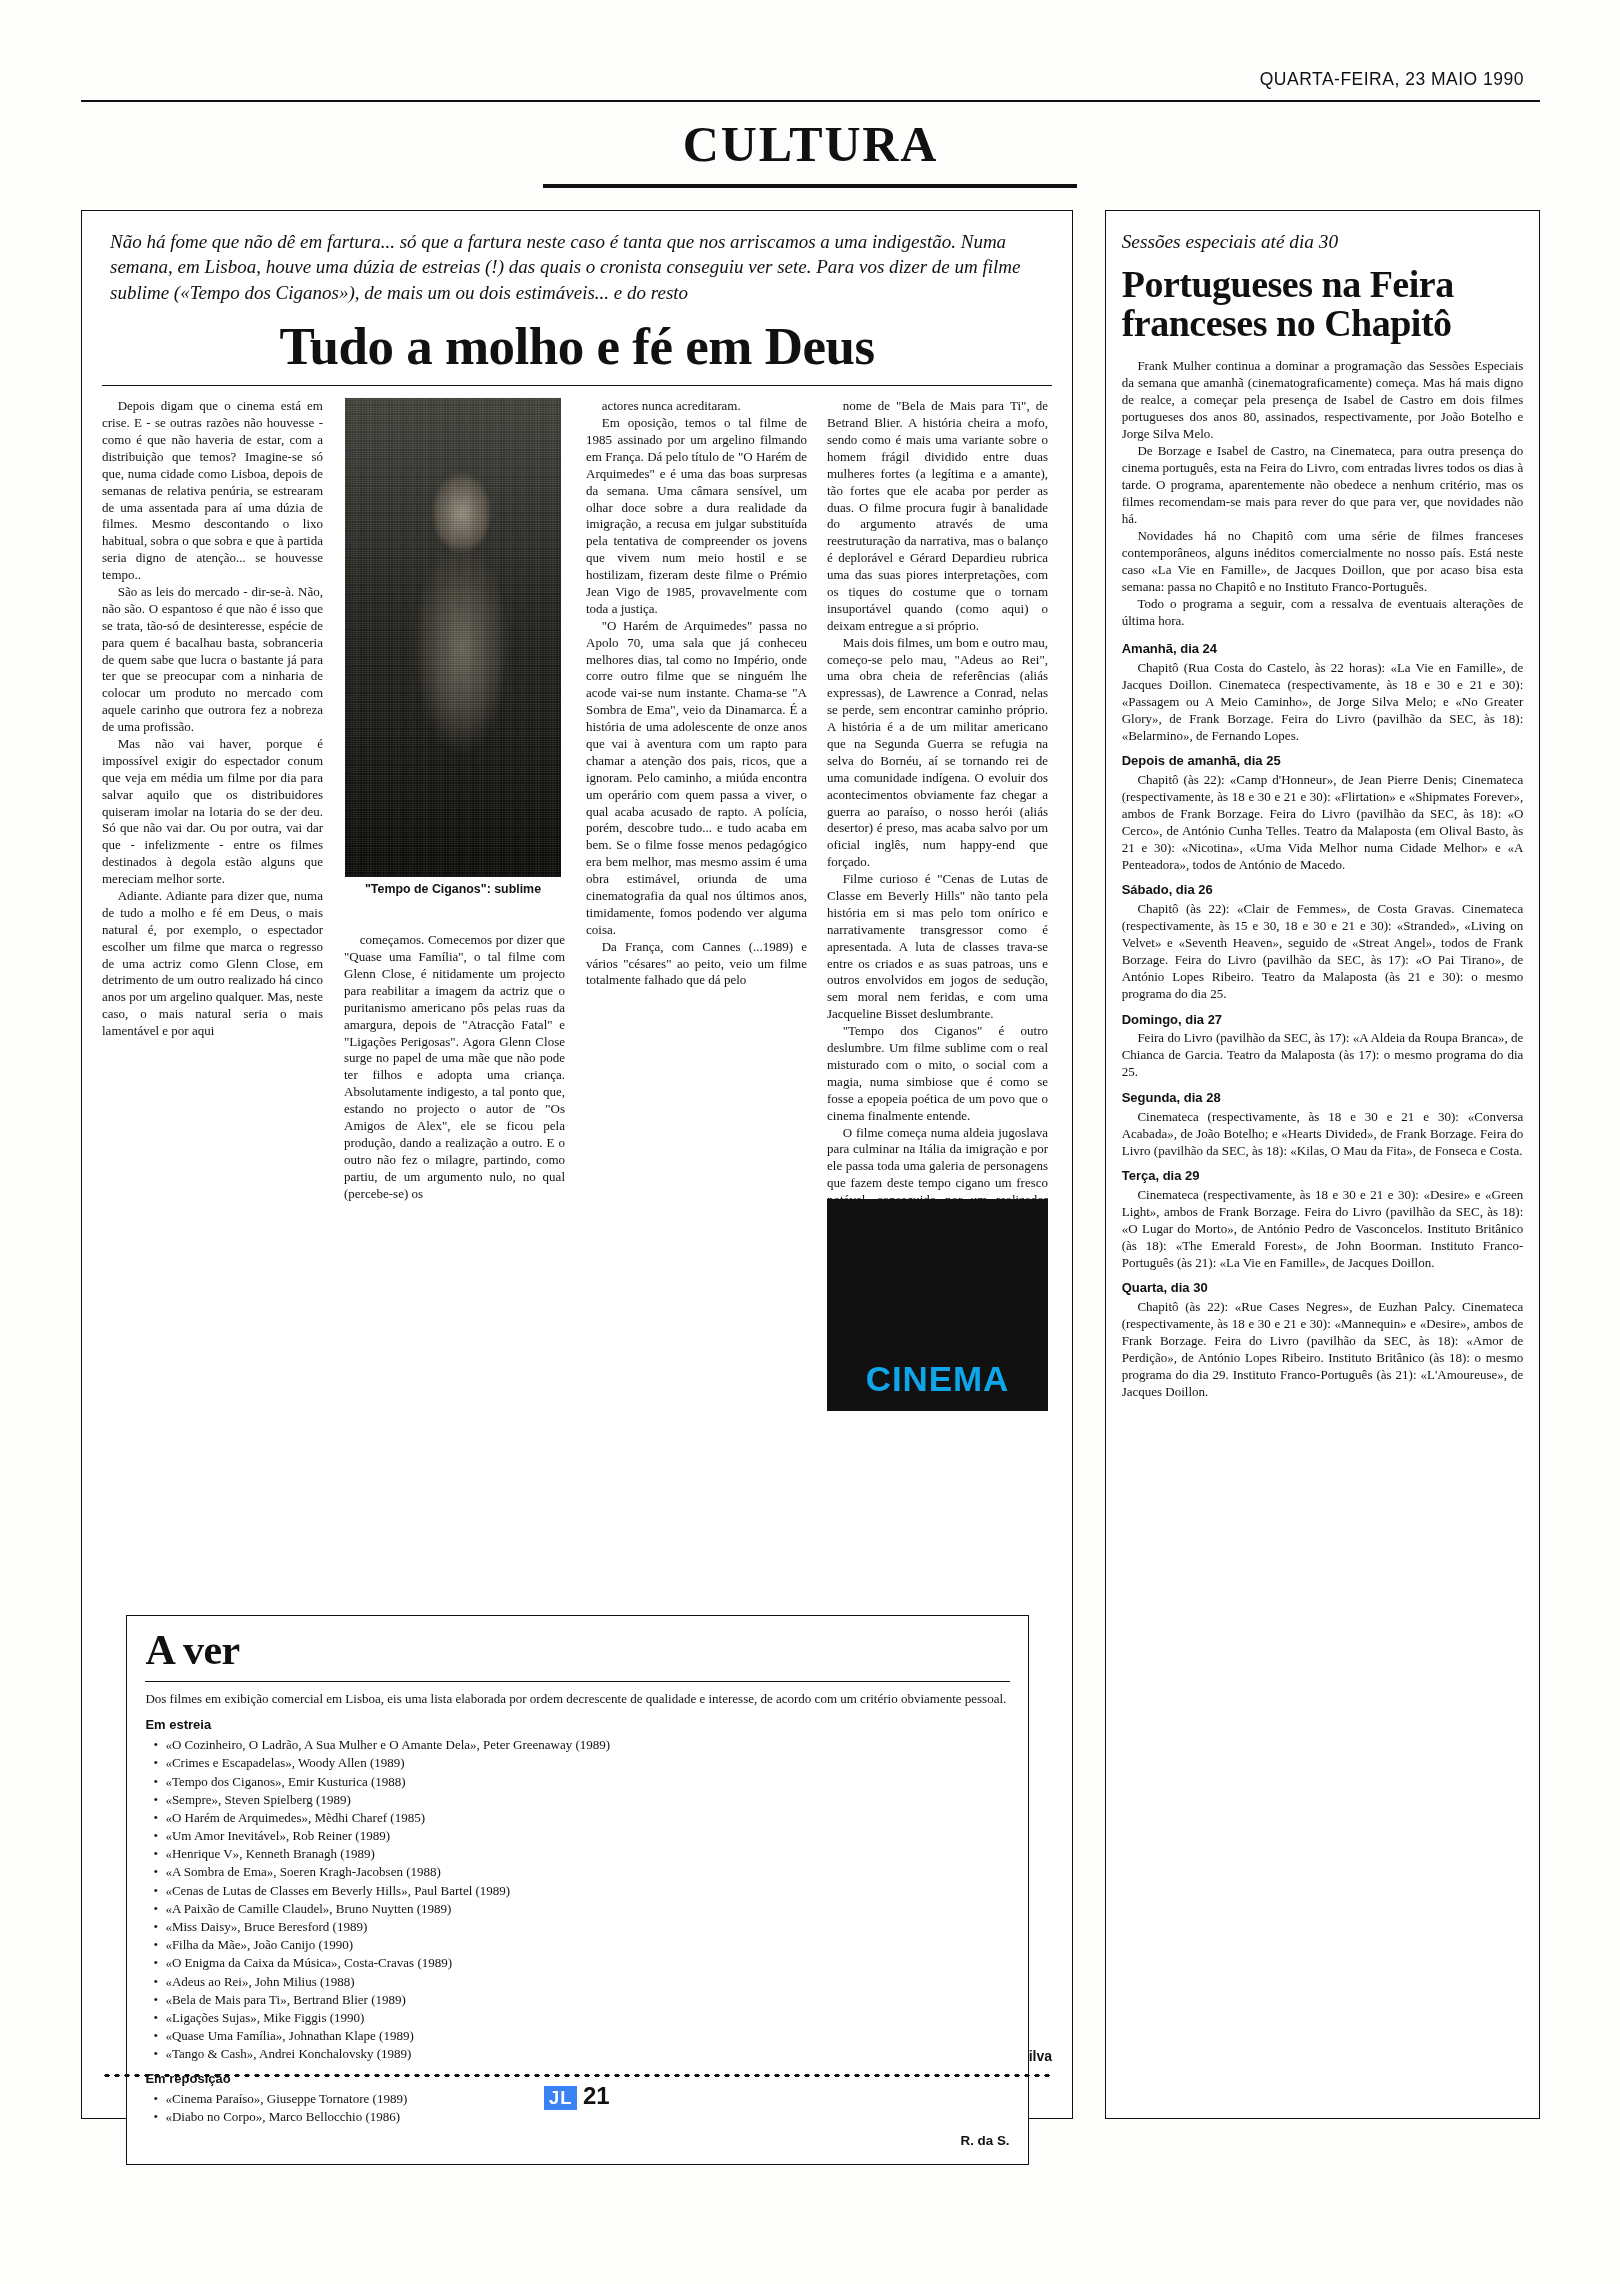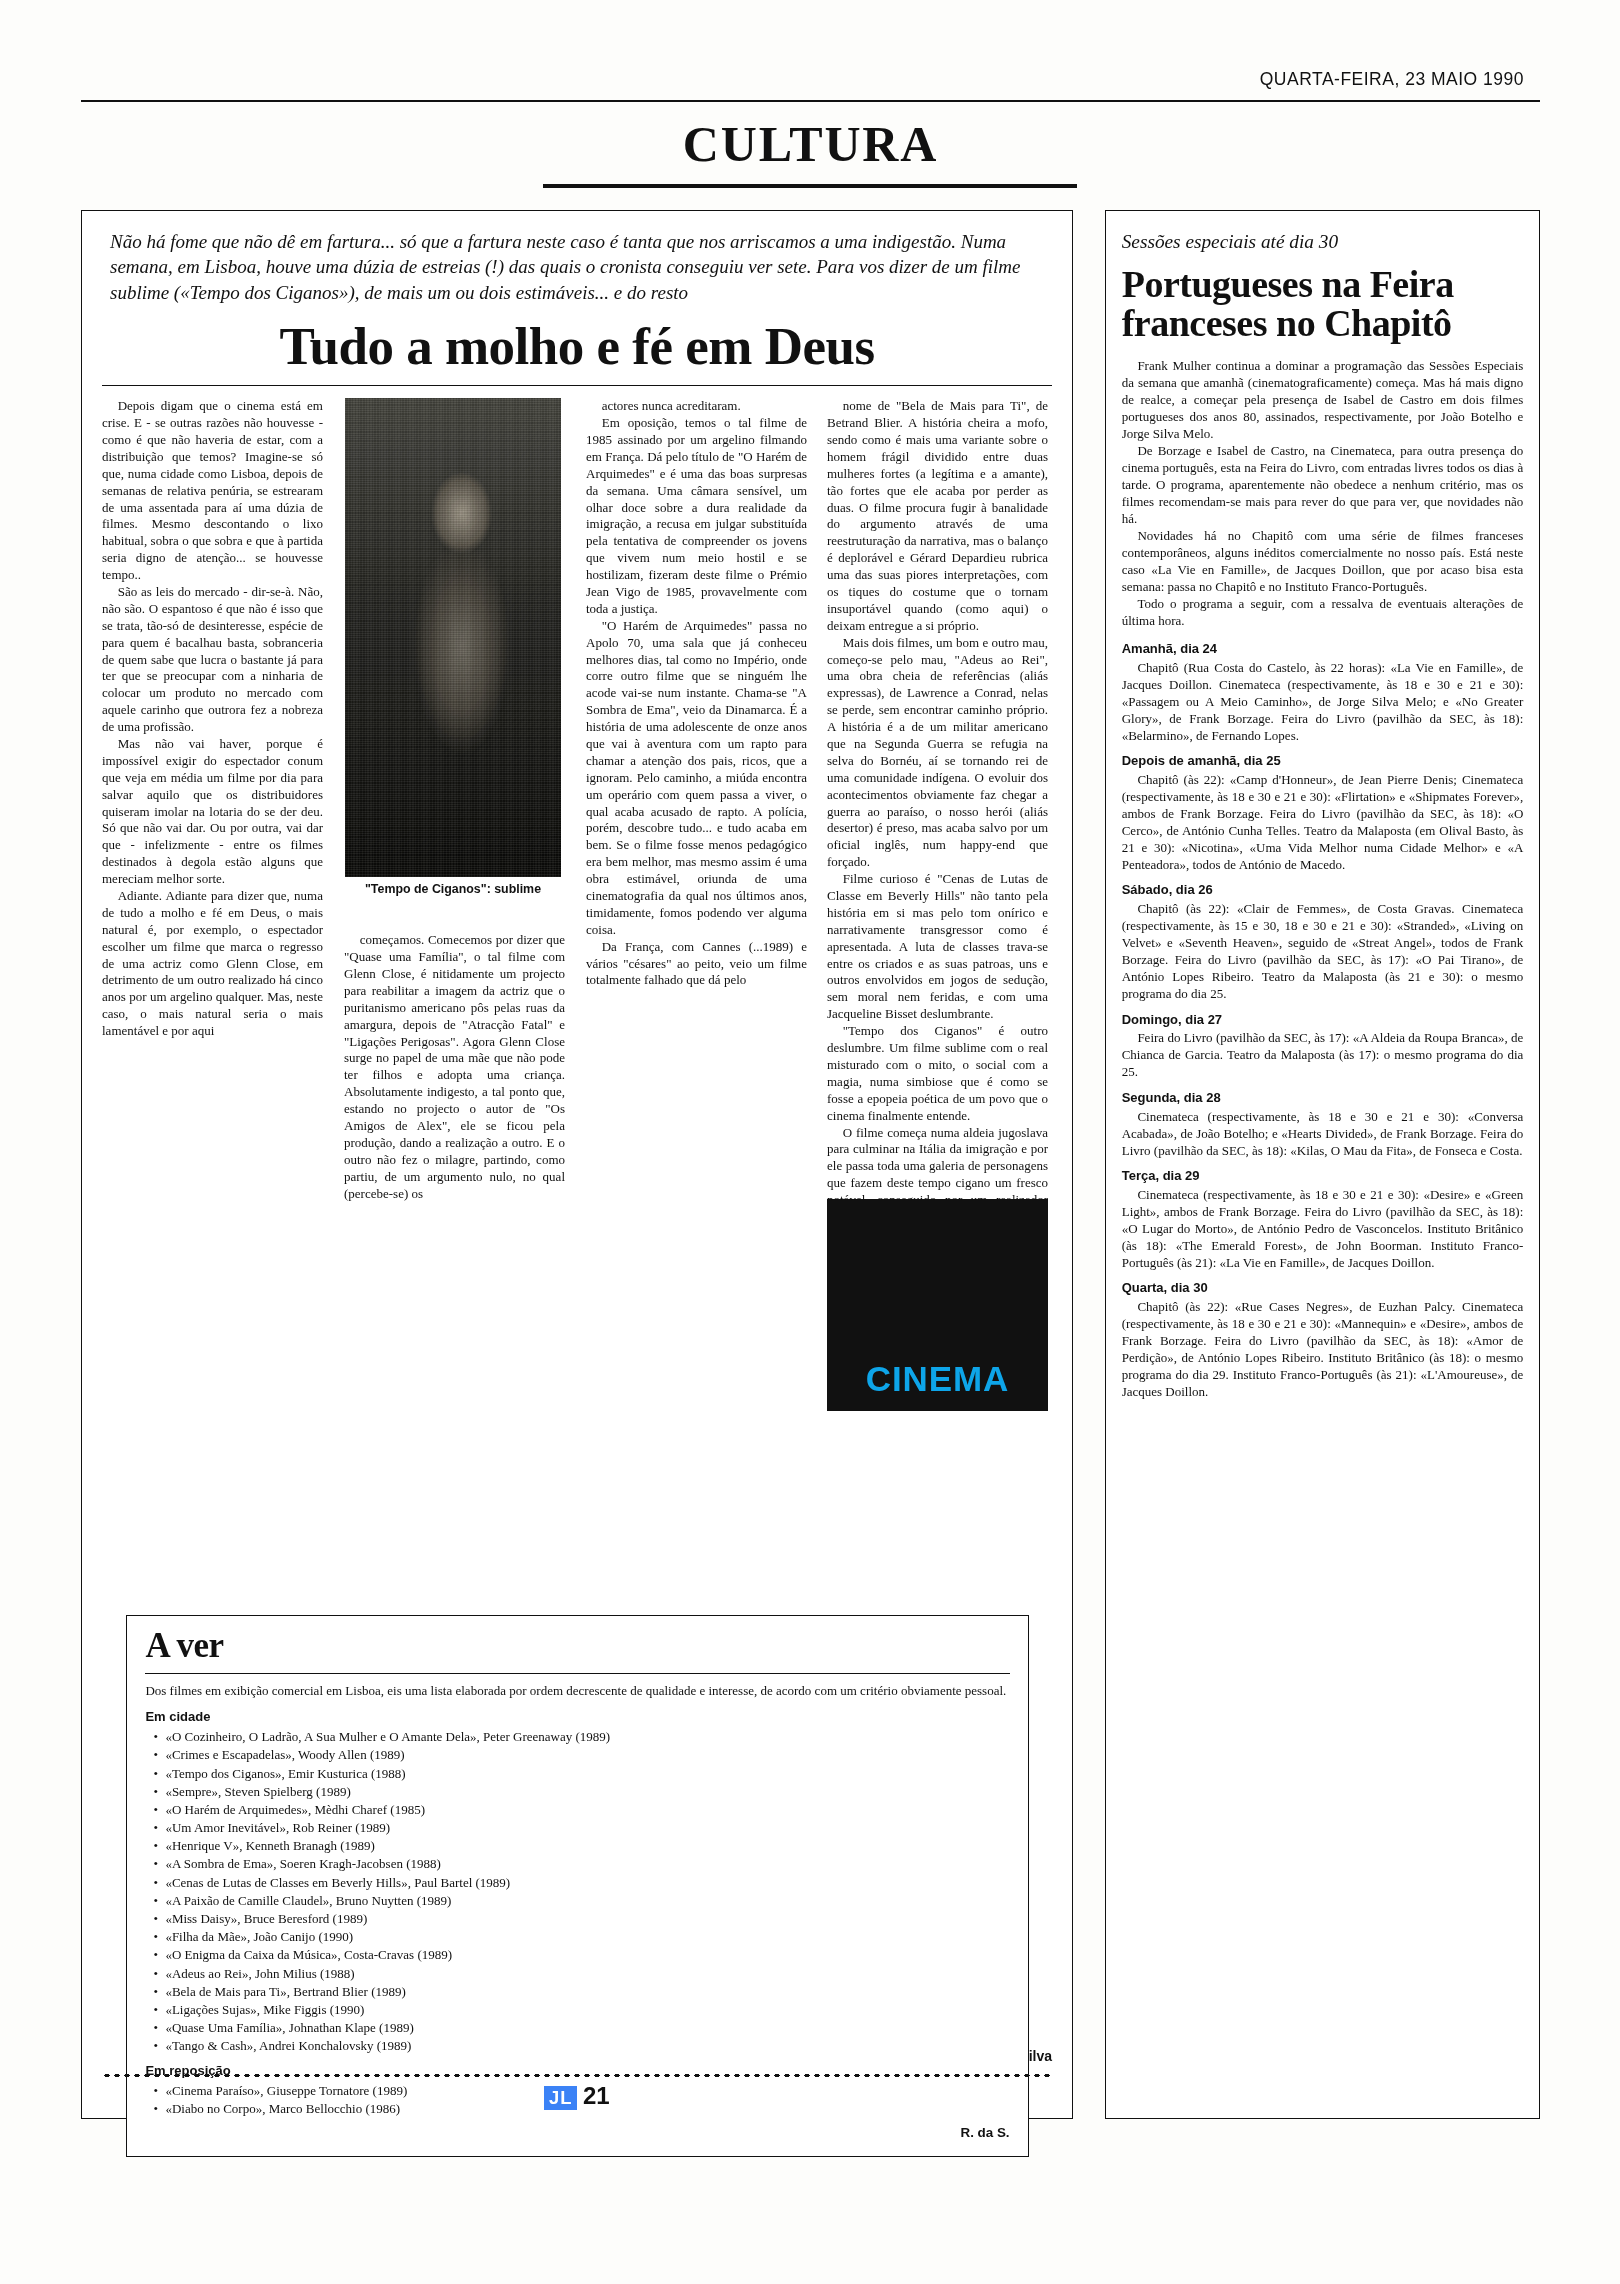--- a/index.html
+++ b/index.html
@@ -157,21 +157,21 @@
     position:absolute;
     left:44px;top:1404px;
     width:903px;
     border:1.4px solid #111;
     box-sizing:border-box;
     background:#fff;
     padding:10px 18.4px 15.7px 18.4px;
   }
   .aver h2{
     margin:0 0 7.4px 0;
-    font-size:35px;
+    font-size:42px;
     font-weight:bold;
     letter-spacing:-0.5px;
   }
   .aver-rule{height:0.9px;background:#111;margin:0 0 8.3px 0;}
   .aver-intro{
     font-size:13px;line-height:1.3;text-align:justify;margin-bottom:10px;
   }
   .aver-sub{
     font-family:"Liberation Sans", sans-serif;
     font-weight:bold;font-size:13px;margin:2.8px 0 3.7px 0;
@@ -290,21 +290,21 @@
       </div>
     </div>
 
     <div class="sig-author">Rodrigues da Silva</div>
 
     <div class="aver">
       <h2>A ver</h2>
       <div class="aver-rule"></div>
       <div class="aver-intro">Dos filmes em exibição comercial em Lisboa, eis uma lista elaborada por ordem decrescente de qualidade e interesse, de acordo com um critério obviamente pessoal.</div>
 
-      <div class="aver-sub">Em cidade</div>
+      <div class="aver-sub">Em estreia</div>
       <ul>
         <li>«O Cozinheiro, O Ladrão, A Sua Mulher e O Amante Dela», Peter Greenaway (1989)</li>
         <li>«Crimes e Escapadelas», Woody Allen (1989)</li>
         <li>«Tempo dos Ciganos», Emir Kusturica (1988)</li>
         <li>«Sempre», Steven Spielberg (1989)</li>
         <li>«O Harém de Arquimedes», Mèdhi Charef (1985)</li>
         <li>«Um Amor Inevitável», Rob Reiner (1989)</li>
         <li>«Henrique V», Kenneth Branagh (1989)</li>
         <li>«A Sombra de Ema», Soeren Kragh-Jacobsen (1988)</li>
         <li>«Cenas de Lutas de Classes em Beverly Hills», Paul Bartel (1989)</li>

